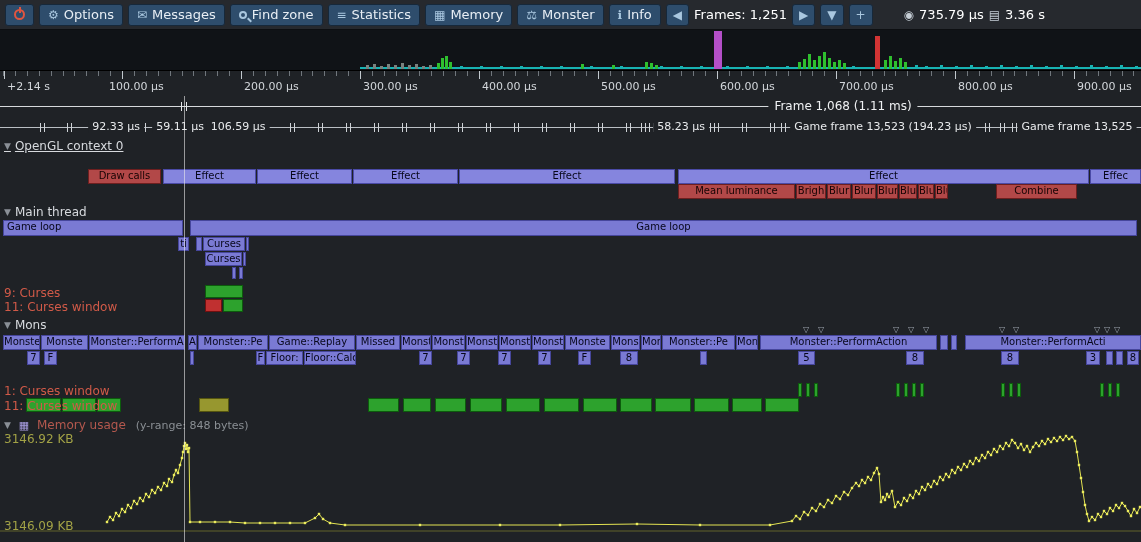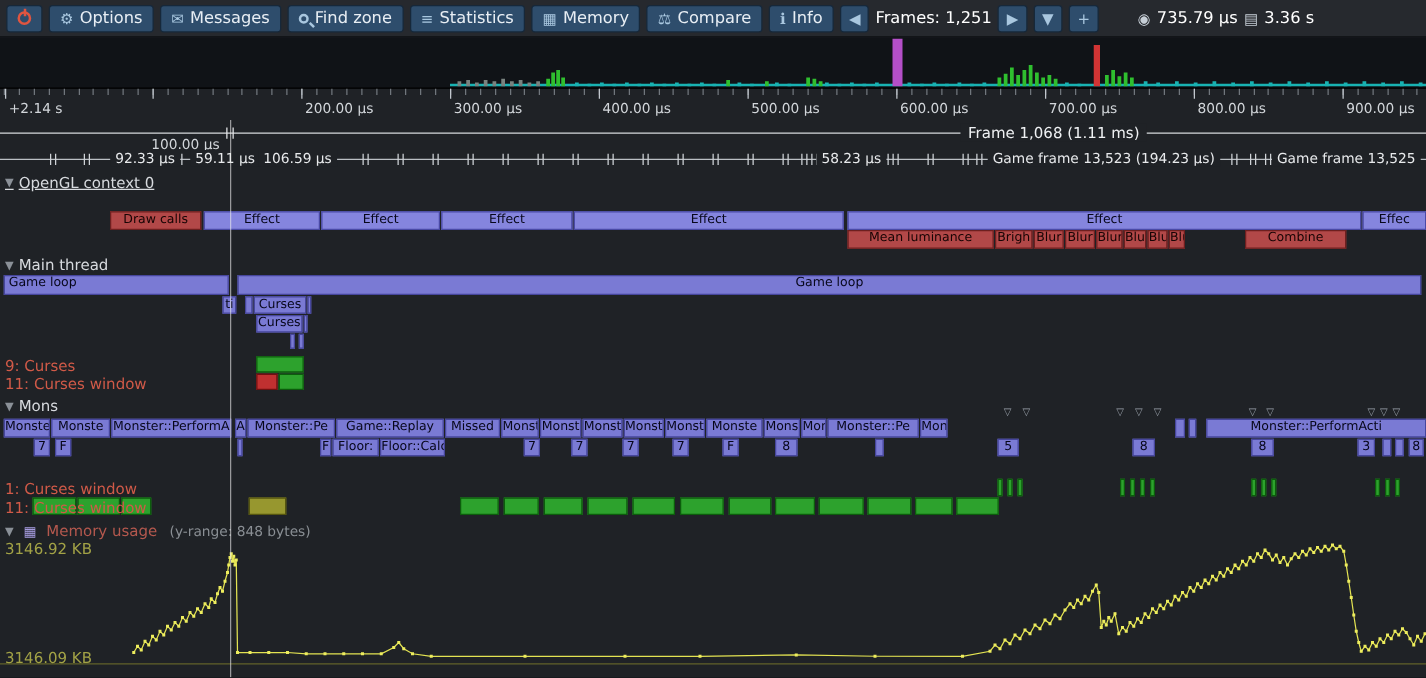--- a/index.html
+++ b/index.html
@@ -105,21 +105,21 @@
         <div class="tbtn">
           <span class="ticon">≡</span>
           <span class="tlabel">Statistics</span>
         </div>
         <div class="tbtn">
           <span class="ticon">▦</span>
           <span class="tlabel">Memory</span>
         </div>
         <div class="tbtn">
           <span class="ticon">⚖</span>
-          <span class="tlabel">Compare</span>
+          <span class="tlabel">Monster</span>
         </div>
         <div class="tbtn">
           <span class="ticon">ℹ</span>
           <span class="tlabel">Info</span>
         </div>
       </div>
     <div class="tbtn sq">
       <span class="ticon">◀</span>
     </div>
     <span class="tb-text">Frames: 1,251</span>
@@ -321,21 +321,21 @@
       <div class="tick" style="left: 1062px;"></div>
       <div class="tick" style="left: 1074px;"></div>
       <div class="tick" style="left: 1086px;"></div>
       <div class="tick" style="left: 1098px;"></div>
       <div class="tick" style="left: 1110px;"></div>
       <div class="tick" style="left: 1122px;"></div>
       <div class="tick" style="left: 1133px;"></div>
       <div class="tick major" style="left: 4px;"></div>
       <span class="alabel" style="left: 7px;">+2.14 s</span>
       <div class="tick major" style="left: 122px;"></div>
-      <span class="alabel" style="left: 121px; margin-top: 29px;">100.00 μs</span>
+      <span class="alabel" style="left: 109px;">100.00 μs</span>
       <div class="tick major" style="left: 241px;"></div>
       <span class="alabel" style="left: 244px;">200.00 μs</span>
       <div class="tick major" style="left: 360px;"></div>
       <span class="alabel" style="left: 363px;">300.00 μs</span>
       <div class="tick major" style="left: 479px;"></div>
       <span class="alabel" style="left: 482px;">400.00 μs</span>
       <div class="tick major" style="left: 598px;"></div>
       <span class="alabel" style="left: 601px;">500.00 μs</span>
       <div class="tick major" style="left: 717px;"></div>
       <span class="alabel" style="left: 720px;">600.00 μs</span>
@@ -634,20 +634,21 @@
       <div class="z p" title="Monst" style="left: 401px; width: 30px;">Monst</div>
       <div class="z p" title="Monst" style="left: 432px; width: 33px;">Monst</div>
       <div class="z p" title="Monst" style="left: 466px; width: 32px;">Monst</div>
       <div class="z p" title="Monst" style="left: 499px; width: 32px;">Monst</div>
       <div class="z p" title="Monst" style="left: 532px; width: 32px;">Monst</div>
       <div class="z p" title="Monste" style="left: 565px; width: 45px;">Monste</div>
       <div class="z p" title="Mons" style="left: 611px; width: 29px;">Mons</div>
       <div class="z p" title="Mon" style="left: 641px; width: 20px;">Mon</div>
       <div class="z p" title="Monster::Pe" style="left: 662px; width: 73px;">Monster::Pe</div>
       <div class="z p" title="Mons" style="left: 736px; width: 22px;">Mons</div>
+      <div class="z p" title="Monster::PerformAction" style="left: 760px; width: 177px;">Monster::PerformAction</div>
       <div class="z p" style="left: 940px; width: 8px;"></div>
       <div class="z p" style="left: 951px; width: 6px;"></div>
       <div class="z p" title="Monster::PerformActi" style="left: 965px; width: 176px;">Monster::PerformActi</div>
     </div>
     <div class="zrow" style="top: 351px; height: 14px;">
       <div class="z p" title="7" style="left: 27px; width: 13px;">7</div>
       <div class="z p" title="F" style="left: 44px; width: 13px;">F</div>
       <div class="z p" style="left: 190px; width: 4px;"></div>
       <div class="z p" title="F" style="left: 256px; width: 9px;">F</div>
       <div class="z p" title="Floor:" style="left: 266px; width: 37px;">Floor:</div>

